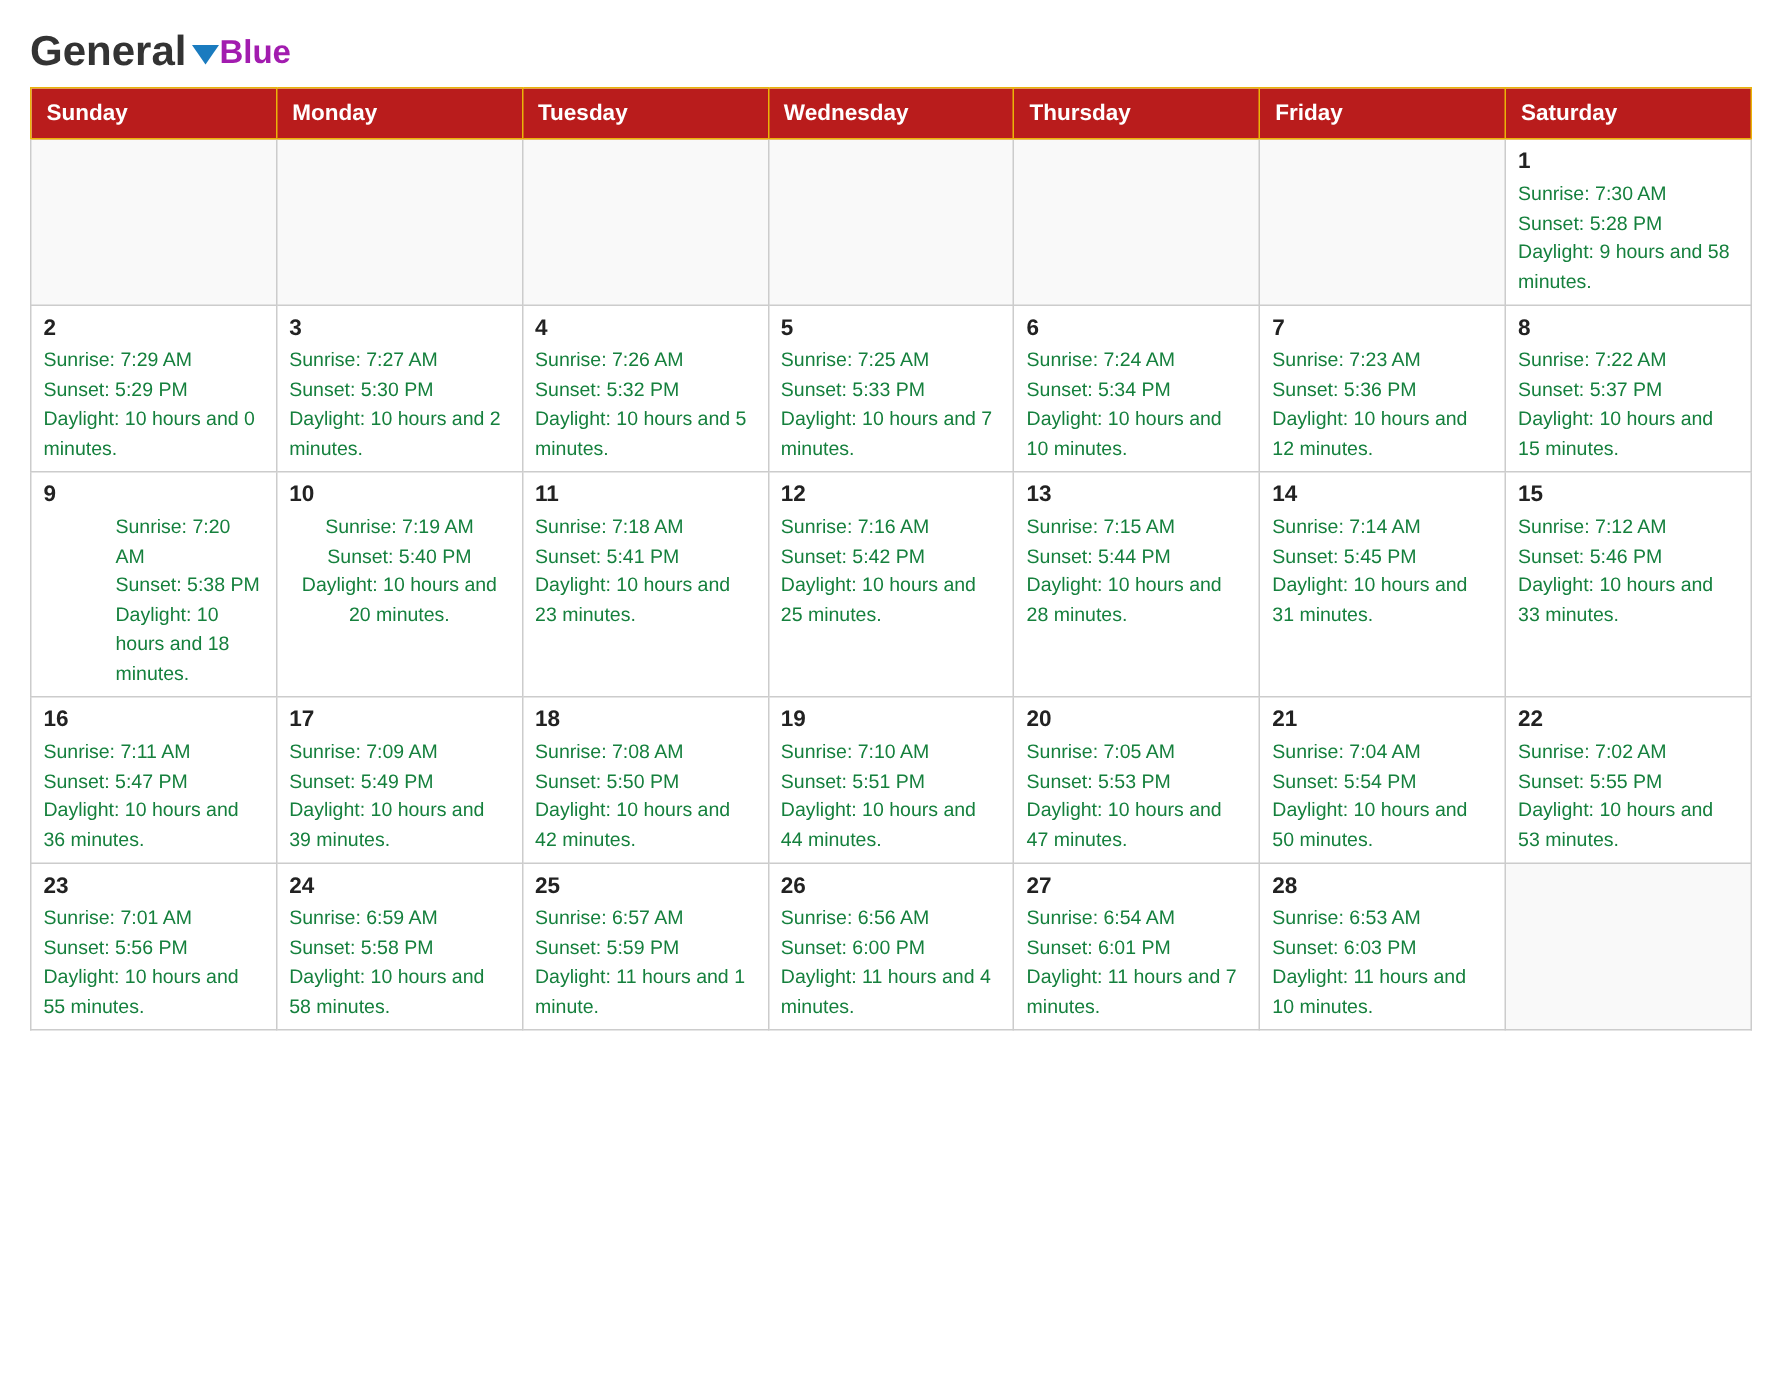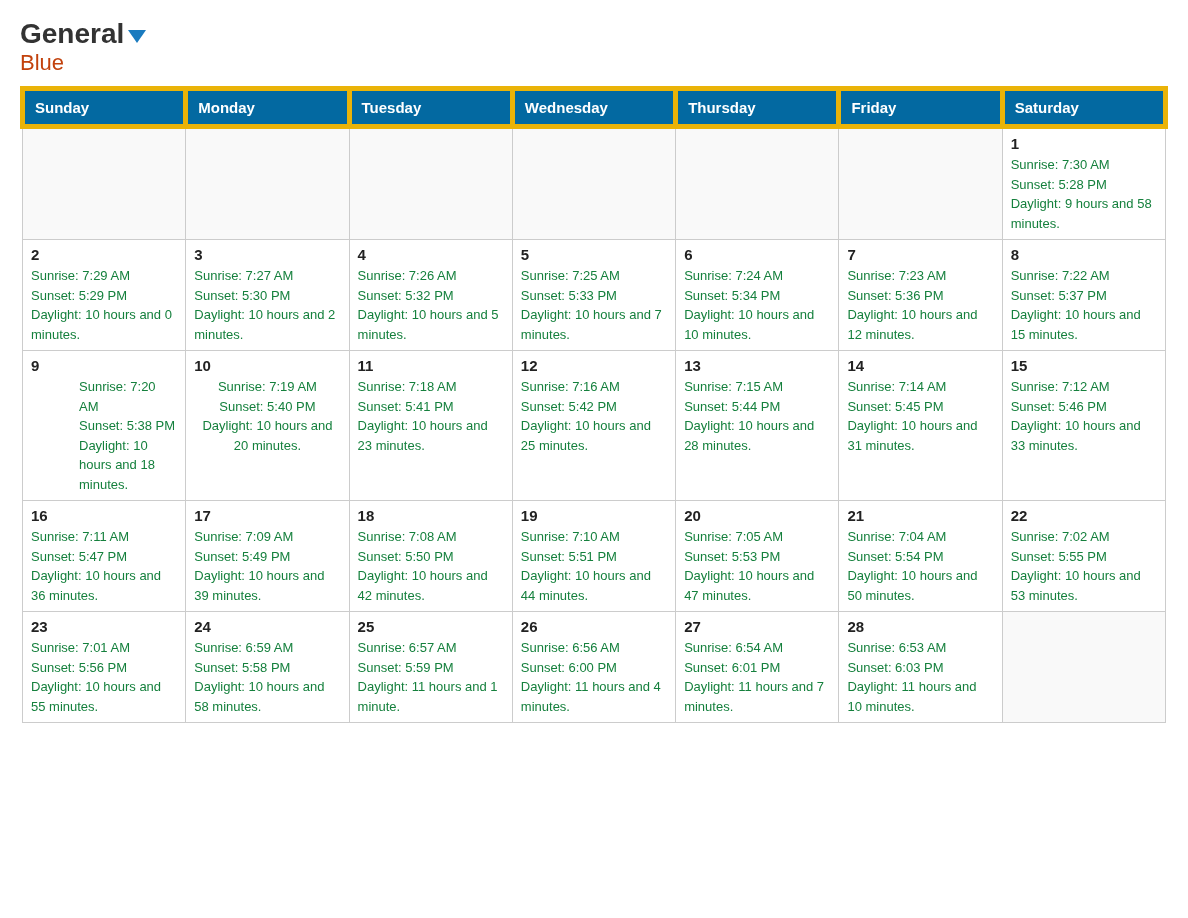--- a/index.html
+++ b/index.html
@@ -11,34 +11,34 @@
       padding: 20px;
     }
     .header {
       display: flex;
       justify-content: space-between;
       align-items: flex-start;
       margin-bottom: 10px;
     }
     .logo {
       display: flex;
-      flex-direction: column;
+      flex-direction: row;
       align-items: flex-start;
       text-align: center;
     }
     .logo-text {
       font-size: 28px;
       font-weight: bold;
       color: #333;
       line-height: 1;
     }
     .logo-blue {
-      color: #c2410c;
+      color: #a21caf;
       font-size: 22px;
-      font-weight: normal;
+      font-weight: bold;
       margin-top: 2px;
     }
     .title-block {
       text-align: right;
     }
     .month-title {
       font-size: 52px;
       font-weight: bold;
       color: #222;
       line-height: 1.1;
@@ -47,27 +47,27 @@
       font-size: 20px;
       color: #444;
       margin-top: 4px;
     }
     .calendar {
       width: 100%;
       border-collapse: collapse;
       margin-top: 10px;
     }
     .calendar th {
-      background: #0369a1;
+      background: #b91c1c;
       color: #fff;
       font-size: 15px;
       font-weight: bold;
       padding: 8px 10px;
       text-align: left;
-      border: 5px solid #eab308;
+      border: 1px solid #eab308;
     }
     .calendar td {
       border: 1px solid #ccc;
       vertical-align: top;
       padding: 6px 8px;
       width: calc(100% / 7);
       min-height: 110px;
       height: 110px;
       background: #fff;
       font-size: 12.5px;

